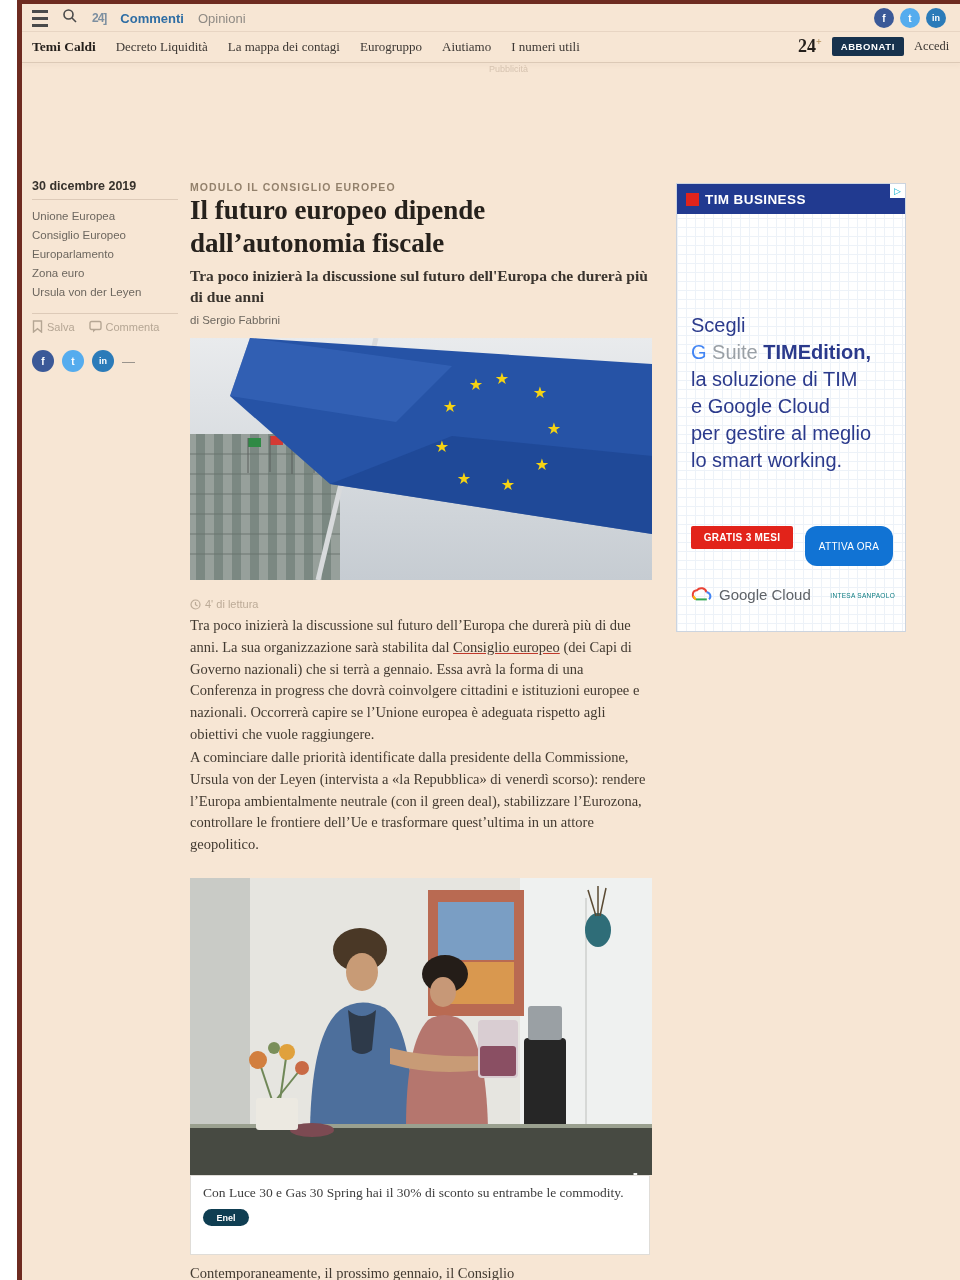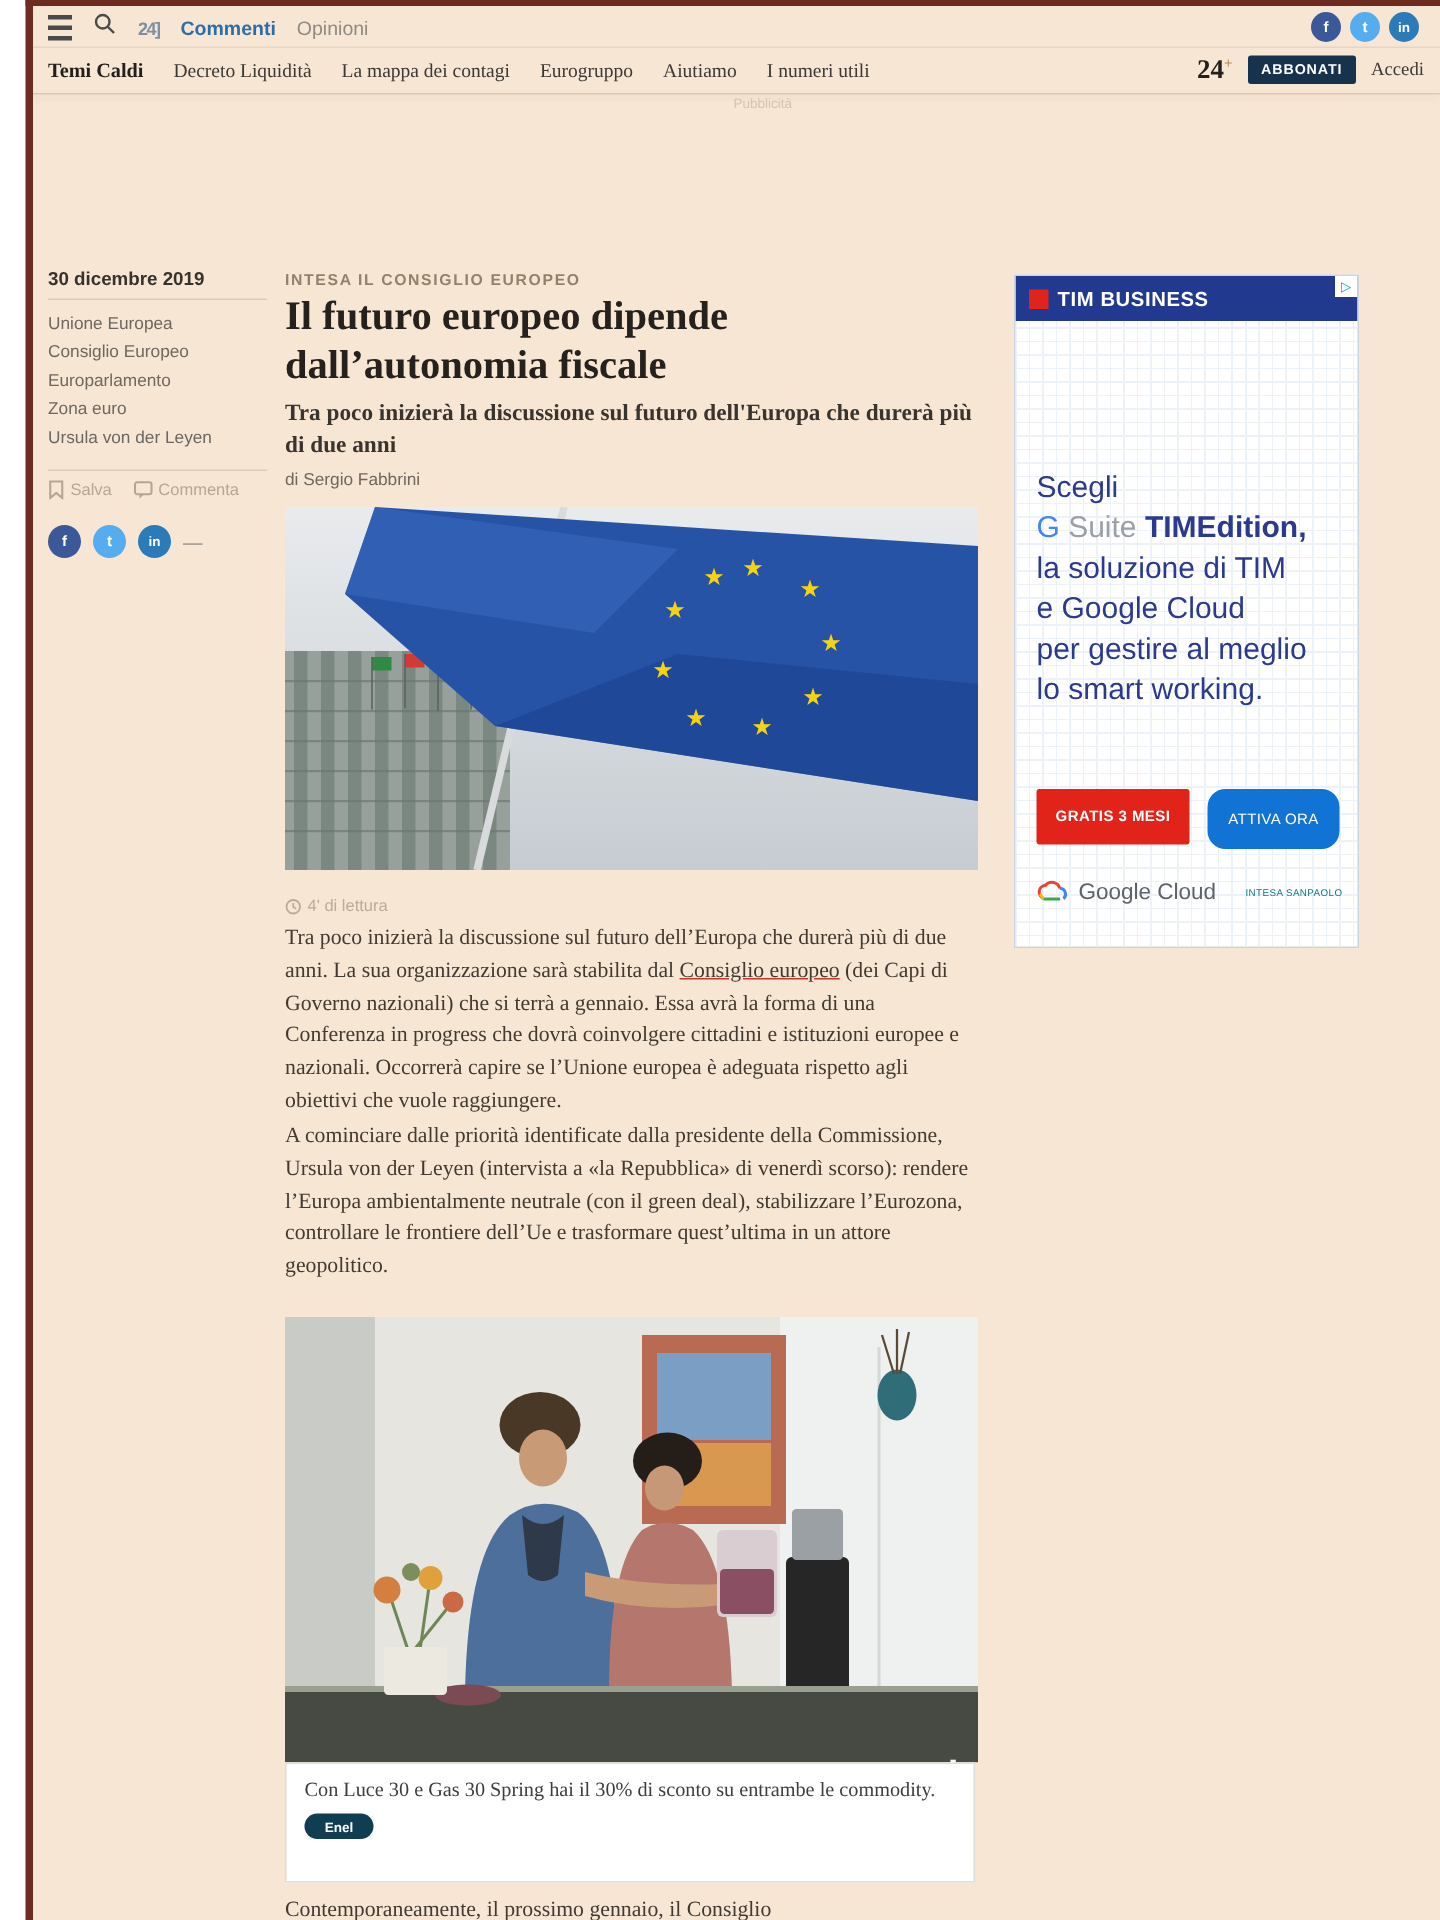--- a/index.html
+++ b/index.html
@@ -94,21 +94,21 @@
   .tim-brand{color:#fff;font-size:13.5px;font-weight:bold;letter-spacing:.4px;}
   .adchoices{position:absolute;right:0;top:0;width:15px;height:14px;background:#fff;color:#00aecd;font-size:9px;
              display:flex;align-items:center;justify-content:center;cursor:pointer;z-index:3;}
   .tim-body{position:absolute;left:0;top:30px;width:100%;height:419px;
             background-image:repeating-linear-gradient(0deg,#edf2f8 0,#edf2f8 1px,transparent 1px,transparent 9px),
                              repeating-linear-gradient(90deg,#edf2f8 0,#edf2f8 1px,transparent 1px,transparent 9px);}
   .tim-copy{position:absolute;left:14px;top:98px;font-size:20px;line-height:27px;color:#2b3a8c;}
   .tim-g{color:#4285f4;font-weight:500;}
   .tim-suite{color:#9aa0a6;}
   .tim-ed{font-weight:bold;}
-  .tim-btn-red{position:absolute;left:14px;top:312px;width:102px;height:37px;background:#e2231a;border-radius:2px;
+  .tim-btn-red{position:absolute;left:14px;top:312px;width:102px;height:23px;background:#e2231a;border-radius:2px;
                color:#fff;font-size:10px;font-weight:bold;display:flex;align-items:center;justify-content:center;letter-spacing:.3px;}
   .tim-btn-blue{position:absolute;left:128px;top:312px;width:88px;height:40px;background:#1173d4;border-radius:12px;
                color:#fff;font-size:10px;font-weight:normal;display:flex;align-items:center;justify-content:center;letter-spacing:.3px;}
   .gc-row{position:absolute;left:12px;top:372px;display:flex;align-items:center;gap:6px;}
   .gc-text{font-size:15px;color:#5f6368;}
   .partner{position:absolute;right:10px;top:378px;font-size:6.5px;color:#0c7b80;letter-spacing:.3px;}
 </style>
 </head>
 <body>
 <div id="screen">
@@ -182,21 +182,21 @@
     <span>Commenta</span>
   </span>
 </div>
 <div class="abs railsoc">
   <span class="soc fb">f</span>
   <span class="soc tw">t</span>
   <span class="soc in">in</span>
   <span class="more-dash">—</span>
 </div>
 
-<div class="abs kicker">INTESA IL CONSIGLIO EUROPEO</div>
+<div class="abs kicker">MODULO IL CONSIGLIO EUROPEO</div>
 <h1 class="abs headline serif" style="margin:0;">Il futuro europeo dipende dall’autonomia fiscale</h1>
 <div class="abs standfirst serif">Tra poco inizierà la discussione sul futuro dell'Europa che durerà più di due anni</div>
 <div class="abs byline">di Sergio Fabbrini</div>
 
 <div class="abs hero">
   <svg width="462" height="242" viewBox="0 0 462 242">
     <defs>
       <linearGradient id="sky" x1="0" y1="0" x2="0" y2="1">
         <stop offset="0" stop-color="#e9ebed"></stop>
             <stop offset="1" stop-color="#c6ccd2"></stop>

